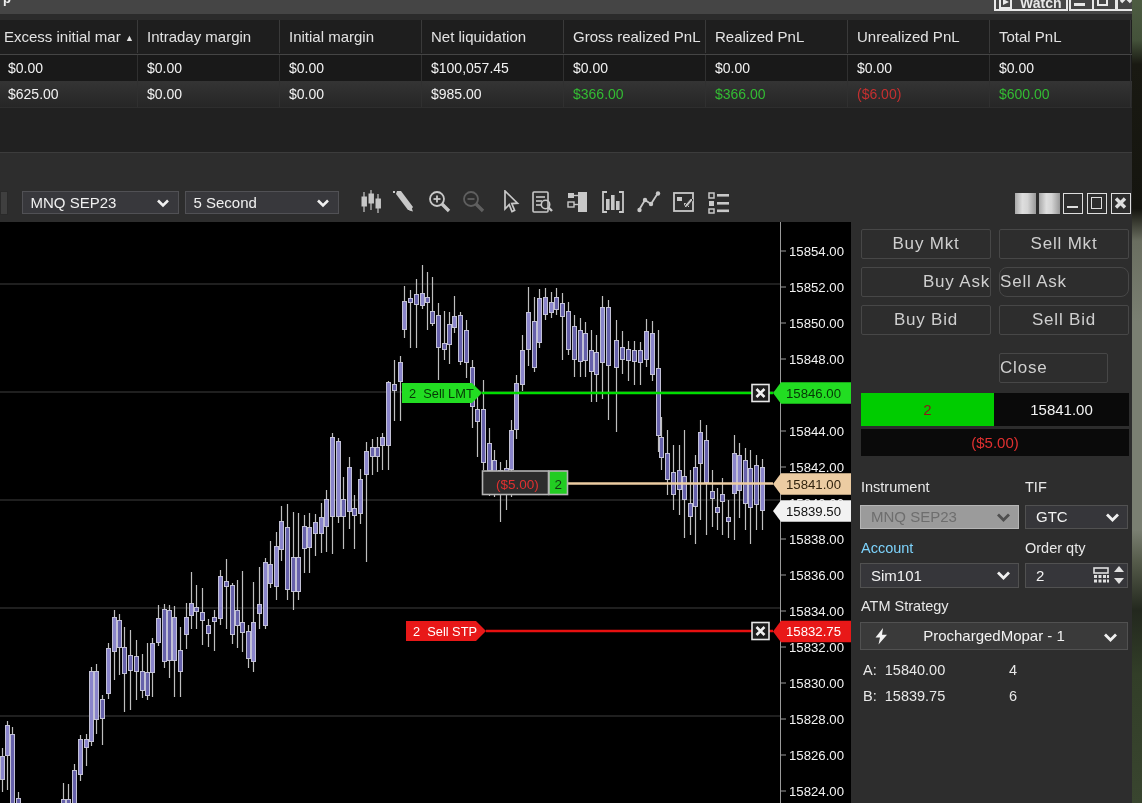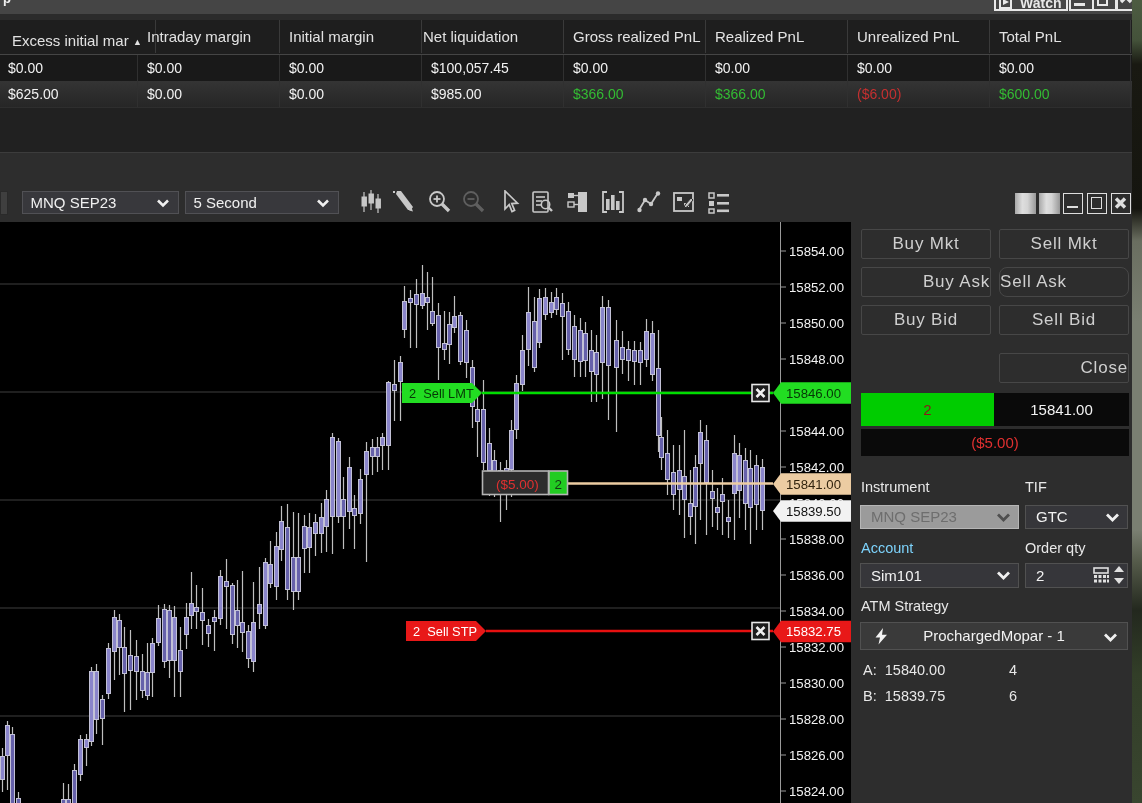--- a/index.html
+++ b/index.html
@@ -23,24 +23,24 @@
       </div>
  <div style="position:absolute;left:1116px;top:-14px;width:21px;height:21px;border:2px solid #e8e8e8">
         <svg width="17" height="17" viewBox="0 0 17 17" style="position:absolute;left:0;top:0">
           <path d="M3 4 L13 14 M13 4 L3 14" stroke="#e8e8e8" stroke-width="3.4"></path>
         </svg>
       </div>
 </div>
 
 <div style="position:absolute;left:0;top:20px;width:1132px;height:132px;background:#212121">
  <div style="position:absolute;left:0;top:0;width:1132px;height:34px;background:#1e1e1e;color:#e2e2e2;border-bottom:1px solid #454545">
-        <div style="position:absolute;left:0px;top:0;width:156px;height:33px;border-right:1px solid #3a3a3a;line-height:42px;padding-left:12px;box-sizing:border-box;overflow:hidden;white-space:nowrap">Excess initial mar <span style="font-size:9px;position:relative;top:-1px">▲</span></div>
+        <div style="position:absolute;left:0px;top:0;width:138px;height:33px;border-right:1px solid #3a3a3a;line-height:33px;padding-left:4px;box-sizing:border-box;overflow:hidden;white-space:nowrap">Excess initial mar <span style="font-size:9px;position:relative;top:-1px">▲</span></div>
         <div style="position:absolute;left:139px;top:0;width:141px;height:33px;border-right:1px solid #3a3a3a;line-height:33px;padding-left:8px;box-sizing:border-box;overflow:hidden;white-space:nowrap">Intraday margin </div>
         <div style="position:absolute;left:281px;top:0;width:141px;height:33px;border-right:1px solid #3a3a3a;line-height:33px;padding-left:8px;box-sizing:border-box;overflow:hidden;white-space:nowrap">Initial margin </div>
-        <div style="position:absolute;left:423px;top:0;width:141px;height:33px;border-right:1px solid #3a3a3a;line-height:33px;box-sizing:border-box;overflow:hidden;white-space:nowrap">Net liquidation </div>
+        <div style="position:absolute;left:423px;top:0;width:141px;height:33px;border-right:1px solid #3a3a3a;line-height:33px;padding-left:8px;box-sizing:border-box;overflow:hidden;white-space:nowrap">Net liquidation </div>
         <div style="position:absolute;left:707px;top:0;width:141px;height:33px;border-right:1px solid #3a3a3a;line-height:33px;padding-left:8px;box-sizing:border-box;overflow:hidden;white-space:nowrap">Realized PnL </div>
         <div style="position:absolute;left:565px;top:0;width:141px;height:33px;border-right:1px solid #3a3a3a;line-height:33px;padding-left:8px;box-sizing:border-box;overflow:hidden;white-space:nowrap">Gross realized PnL </div>
         <div style="position:absolute;left:849px;top:0;width:141px;height:33px;border-right:1px solid #3a3a3a;line-height:33px;padding-left:8px;box-sizing:border-box;overflow:hidden;white-space:nowrap">Unrealized PnL </div>
         <div style="position:absolute;left:991px;top:0;width:140px;height:33px;border-right:1px solid #3a3a3a;line-height:33px;padding-left:8px;box-sizing:border-box;overflow:hidden;white-space:nowrap">Total PnL </div>
       </div>
  <div style="position:absolute;left:0;top:35px;width:1132px;height:26px;background:#191919">
         <div style="position:absolute;left:0px;top:0;width:138px;height:26px;border-right:1px solid #303030;line-height:26px;padding-left:8px;box-sizing:border-box;color:#f2f2f2;font-size:14px">$0.00</div>
         <div style="position:absolute;left:139px;top:0;width:141px;height:26px;border-right:1px solid #303030;line-height:26px;padding-left:8px;box-sizing:border-box;color:#f2f2f2;font-size:14px">$0.00</div>
         <div style="position:absolute;left:281px;top:0;width:141px;height:26px;border-right:1px solid #303030;line-height:26px;padding-left:8px;box-sizing:border-box;color:#f2f2f2;font-size:14px">$0.00</div>
         <div style="position:absolute;left:423px;top:0;width:141px;height:26px;border-right:1px solid #303030;line-height:26px;padding-left:8px;box-sizing:border-box;color:#f2f2f2;font-size:14px">$100,057.45</div>
@@ -634,21 +634,21 @@
 </g>
     </svg>
 
 <div style="position:absolute;left:851px;top:222px;width:281px;height:581px;background:#2d2d2d;font-size:15px">
  <div style="position:absolute;left:10px;top:7px;width:130px;height:30px;border:1px solid #474747;border-radius:2px;box-sizing:border-box;color:#cfcfcf;text-align:center;line-height:28px;font-size:17px;letter-spacing:0.8px">Buy Mkt</div>
       <div style="position:absolute;left:148px;top:7px;width:130px;height:30px;border:1px solid #474747;border-radius:2px;box-sizing:border-box;color:#cfcfcf;text-align:center;line-height:28px;font-size:17px;letter-spacing:0.8px">Sell Mkt</div>
  <div style="position:absolute;left:10px;top:45px;width:130px;height:30px;border:1px solid #474747;border-radius:2px;box-sizing:border-box;color:#cfcfcf;text-align:right;line-height:28px;font-size:17px;letter-spacing:0.8px">Buy Ask</div>
       <div style="position:absolute;left:148px;top:45px;width:130px;height:30px;border:1px solid #474747;border-radius:8px;box-sizing:border-box;color:#cfcfcf;text-align:left;line-height:28px;font-size:17px;letter-spacing:0.8px">Sell Ask</div>
  <div style="position:absolute;left:10px;top:83px;width:130px;height:30px;border:1px solid #474747;border-radius:2px;box-sizing:border-box;color:#cfcfcf;text-align:center;line-height:28px;font-size:17px;letter-spacing:0.8px">Buy Bid</div>
       <div style="position:absolute;left:148px;top:83px;width:130px;height:30px;border:1px solid #474747;border-radius:2px;box-sizing:border-box;color:#cfcfcf;text-align:center;line-height:28px;font-size:17px;letter-spacing:0.8px">Sell Bid</div>
-      <div style="position:absolute;left:148px;top:131px;width:130px;height:30px;border:1px solid #474747;border-radius:2px;box-sizing:border-box;color:#cfcfcf;text-align:right;line-height:28px;font-size:17px;letter-spacing:0.8px">Close</div>
+      <div style="position:absolute;left:148px;top:131px;width:109px;height:30px;border:1px solid #474747;border-radius:2px;box-sizing:border-box;color:#cfcfcf;text-align:left;line-height:28px;font-size:17px;letter-spacing:0.8px">Close</div>
  <div style="position:absolute;left:10px;top:171px;width:133px;height:33px;background:#00cc00;color:#8b1a1a;text-align:center;line-height:33px">2</div>
  <div style="position:absolute;left:143px;top:171px;width:135px;height:33px;background:#0a0a0a;color:#f2f2f2;text-align:center;line-height:33px">15841.00</div>
  <div style="position:absolute;left:10px;top:207px;width:268px;height:27px;background:#0a0a0a;color:#e03030;text-align:center;line-height:27px">($5.00)</div>
  <div style="position:absolute;left:10px;top:257px;color:#e8e8e8;font-size:14.5px">Instrument</div>
  <div style="position:absolute;left:174px;top:257px;color:#e8e8e8;font-size:14.5px">TIF</div>
  <div style="position:absolute;left:9px;top:283px;width:159px;height:23.5px;background:#9b9b9b;border:1px solid #b6b6b6;box-sizing:border-box;color:#6e6e6e;line-height:21.5px;padding-left:10px;font-size:15px">MNQ SEP23<svg width="15" height="9" viewBox="0 0 15 9" style="position:absolute;right:7px;top:7px">
           <path d="M2 1.5 L7.5 7 L13 1.5" stroke="#4f4f4f" stroke-width="2.8" fill="none"></path>
         </svg></div>
  <div style="position:absolute;left:174px;top:283px;width:103px;height:23.5px;background:#36363a;border:1px solid #515151;box-sizing:border-box;color:#f2f2f2;line-height:21.5px;padding-left:10px;font-size:15px">GTC<svg width="15" height="9" viewBox="0 0 15 9" style="position:absolute;right:7px;top:7px">
           <path d="M2 1.5 L7.5 7 L13 1.5" stroke="#f0f0f0" stroke-width="2.8" fill="none"></path>

